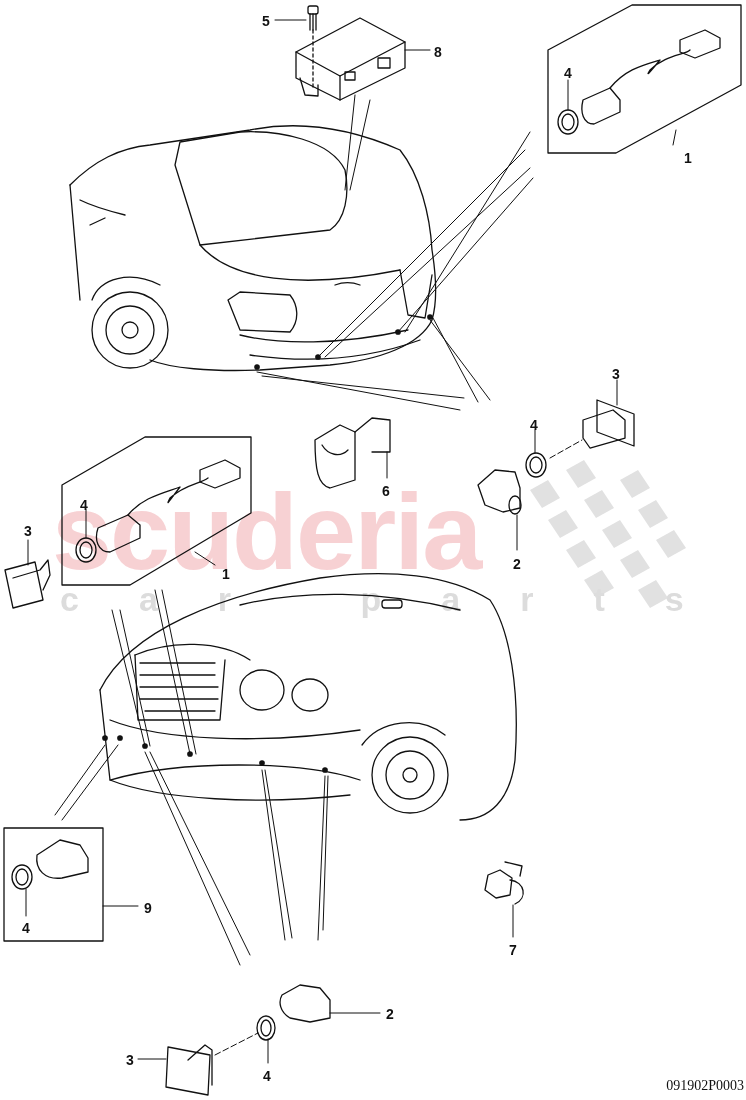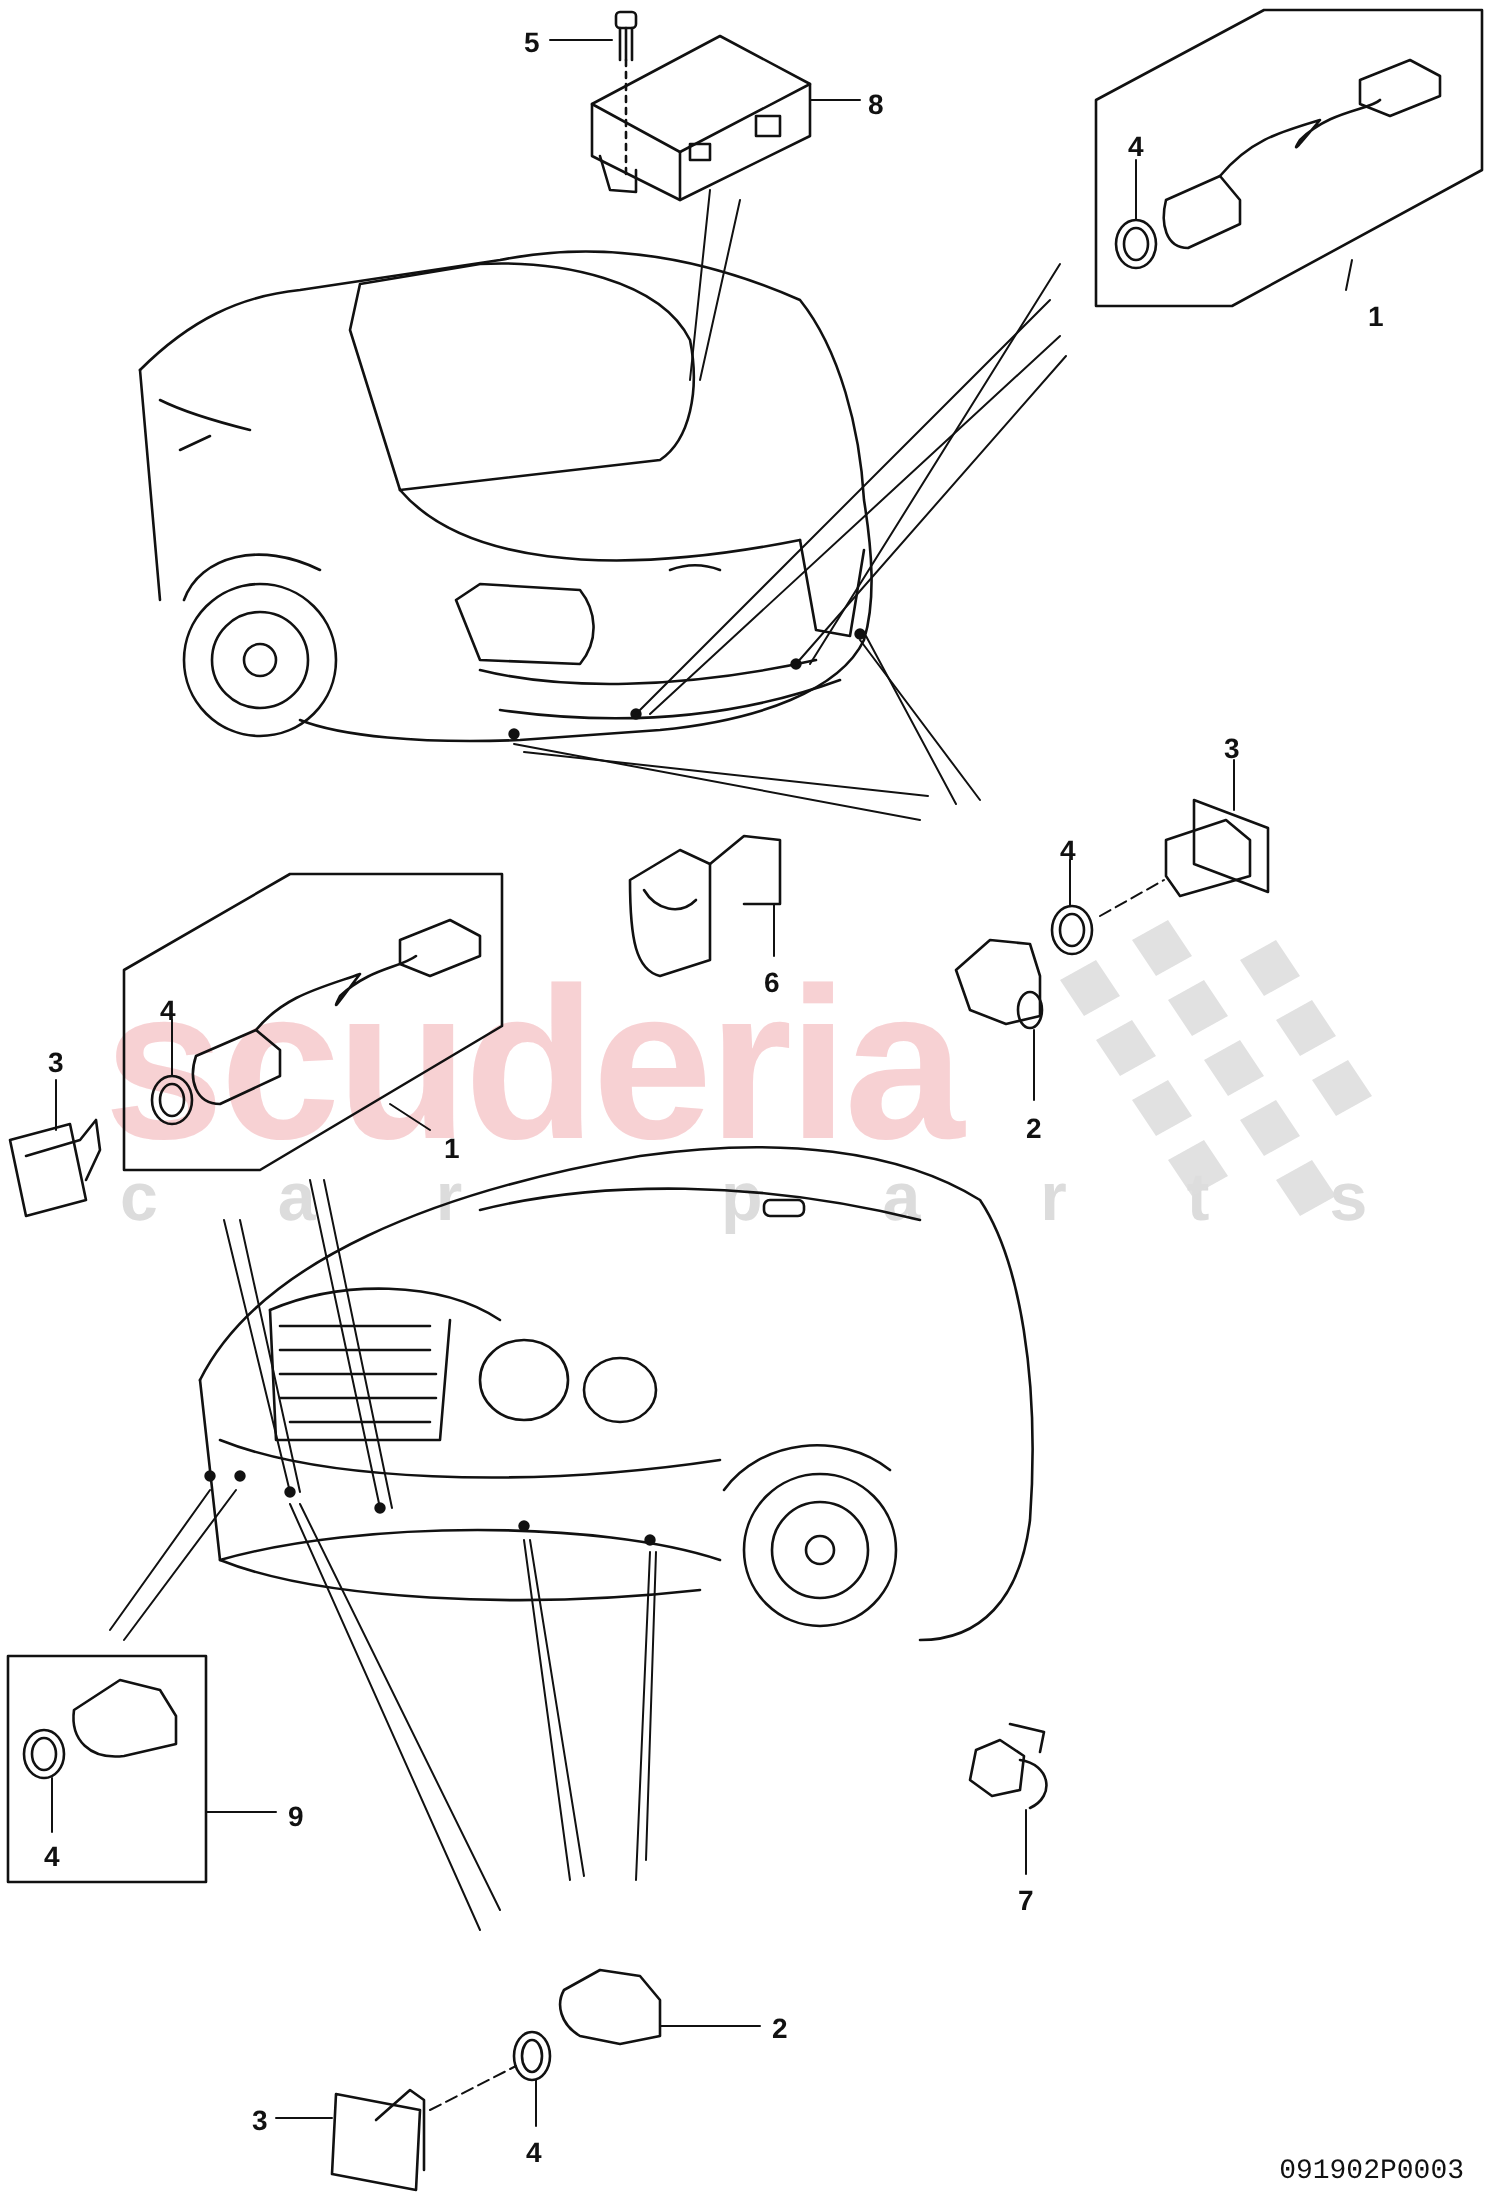--- a/index.html
+++ b/index.html
@@ -1,19 +1,19 @@
 <!DOCTYPE html>
 <html><head>
 <meta charset="utf-8">
 <style>
   html,body{margin:0;padding:0;background:#ffffff;}
   body{width:746px;height:1100px;position:relative;overflow:hidden;font-family:"Liberation Sans",sans-serif;}
   #canvas{position:absolute;left:0;top:0;width:746px;height:1100px;}
   .callout{position:absolute;font-family:"Liberation Sans",sans-serif;font-weight:bold;font-size:14px;color:#111;line-height:1;}
-  .docid{position:absolute;right:14px;bottom:6px;font-family:Liberation Mono, monospace;font-size:14px;color:#111;}
+  .docid{position:absolute;right:2px;bottom:6px;font-family:Liberation Serif, serif;font-size:14px;color:#111;}
   .wm-main{position:absolute;left:52px;top:478px;font-family:"Liberation Sans",sans-serif;font-weight:bold;font-size:108px;color:#f6c9cc;letter-spacing:-2px;line-height:1;opacity:0.85;}
   .wm-sub{position:absolute;left:60px;top:582px;font-family:"Liberation Sans",sans-serif;font-weight:bold;font-size:34px;color:#dcdcdc;letter-spacing:60px;line-height:1;}
 </style>
 </head>
 <body>
 
 <div id="canvas">
 
   <div class="wm-main">scuderia</div>
   <div class="wm-sub">car parts</div>

